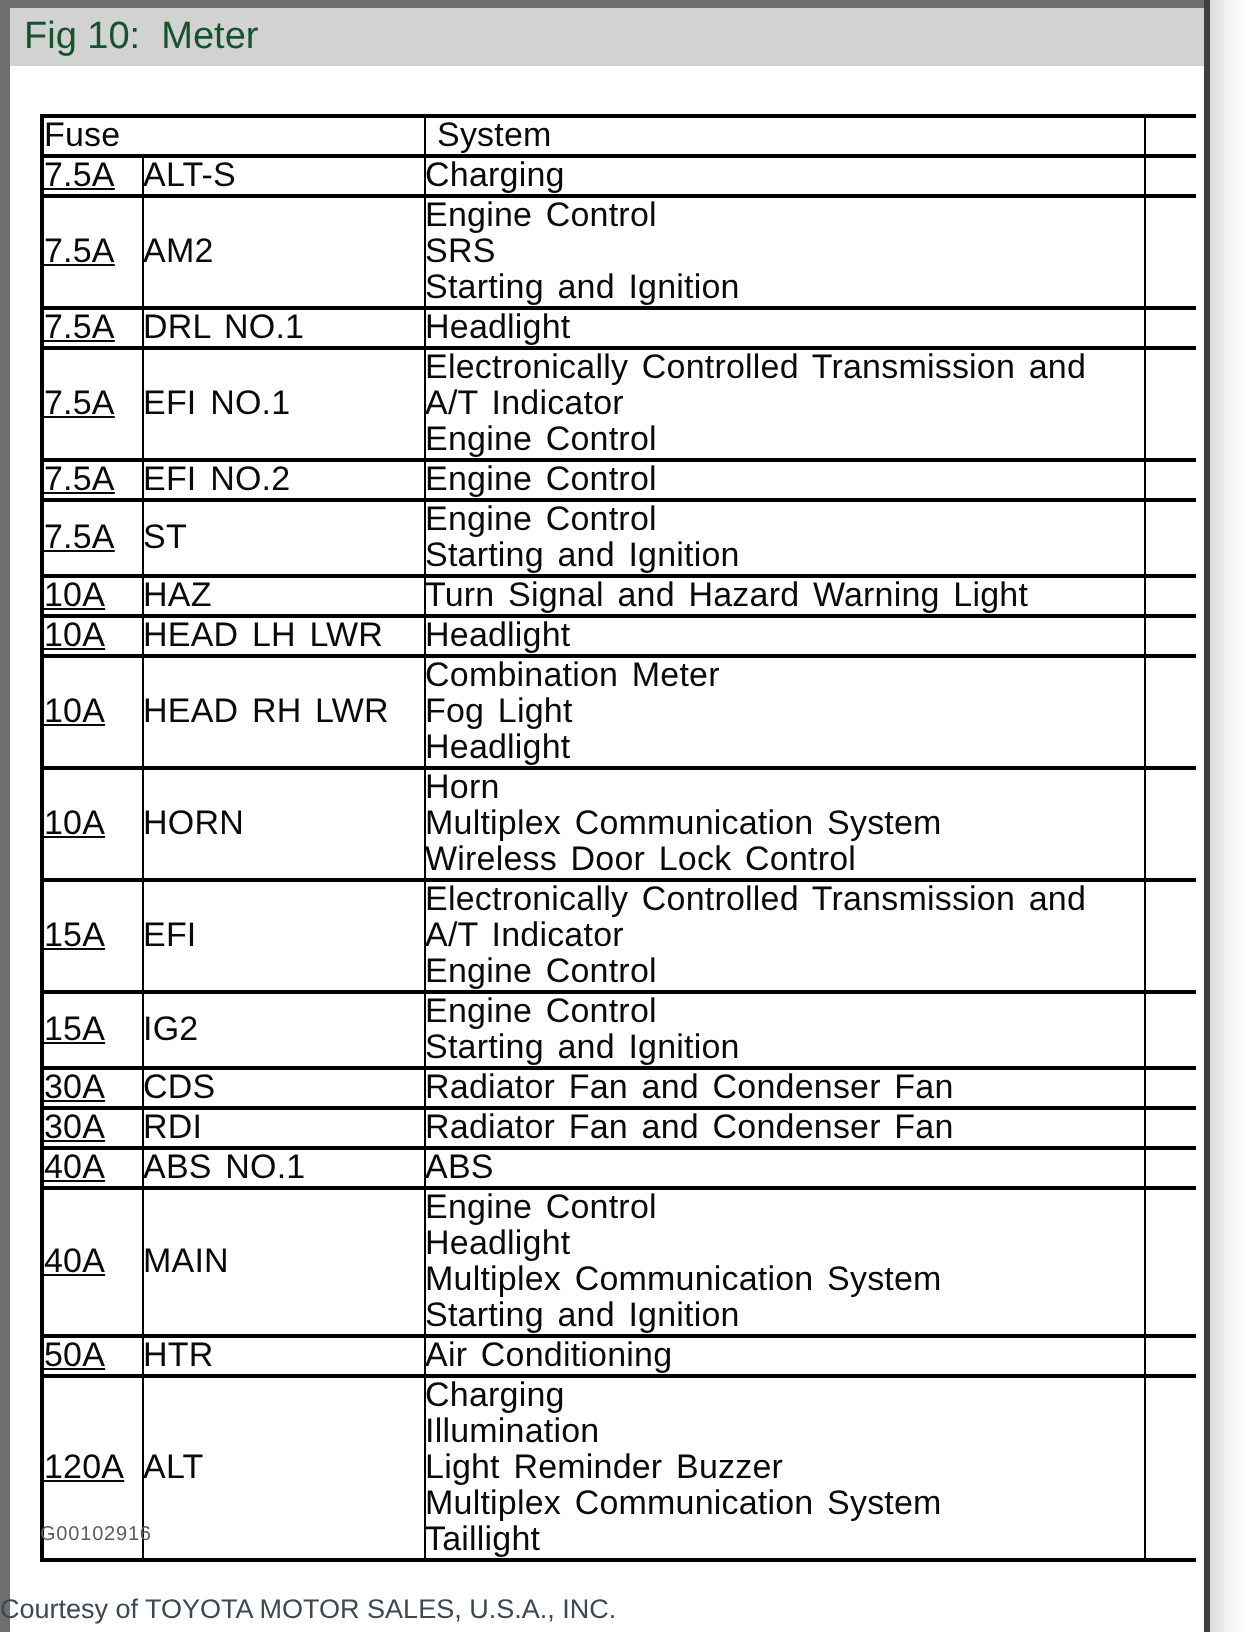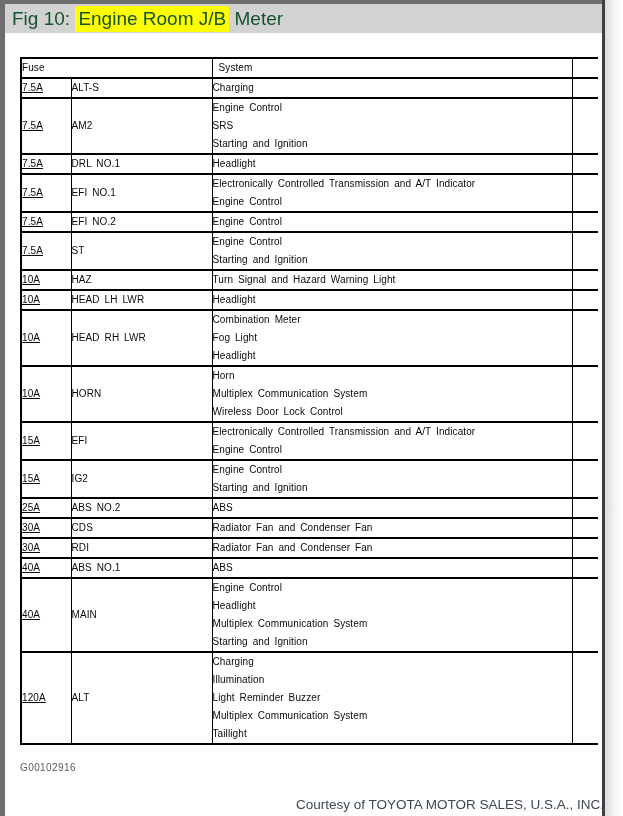--- a/index.html
+++ b/index.html
@@ -21,21 +21,21 @@
     background:#d2d2d2; display:flex; align-items:center;
     font-size:19px; color:#14532d; padding-left:7px; box-sizing:border-box;
     white-space:pre;
   }
   .hl { background:#ffff00; padding:2px 3px; }
 
   
   table.fuse {
     position:absolute; left:20px; top:57px; width:577px;
     border-collapse:collapse; table-layout:fixed;
-    font-size:10px; color:#0a0a0a; word-spacing:2px; letter-spacing:0.1px;padding-left:11px;
+    font-size:17px; color:#0a0a0a; word-spacing:2px; letter-spacing:0.1px;padding-left:11px;
   }
   table.fuse th, table.fuse td {
     border:1px solid #000;
     border-top-width:2px; border-bottom-width:2px;
     padding:0; vertical-align:middle;
     font-weight:normal; text-align:left;
     line-height:18px;
   }
   table.fuse .first  { border-left-width:2px; }
   table.fuse .ghost  { border-right:none; }
@@ -43,33 +43,33 @@
   td.amp   { padding-left:5px;text-decoration:underline; }
   td.fname { padding-left:6px;margin-left:42px; }
   td.sys   { padding-left:6px; }
   .sysline { line-height:18px; }
 
   .figcode {
     position:absolute; left:20px; top:762px;
     font-size:10px; color:#5c5c5c; letter-spacing:0.4px;
   }
   .footer {
-    position:absolute; left:0; top:797px; width:604px; text-align:right;
+    position:absolute; left:0; top:797px; width:604px; text-align:left;
     font-size:13.5px; color:#3d4852;
   }
 </style>
 </head>
 <body>
 
 <div class="frame-left"></div>
 <div class="frame-top"></div>
 <div class="page-edge"></div>
 <div class="gutter"></div>
 
-<div class="titlebar"><span>Fig 10: </span><span class="hl">Engine Room J/B</span><span> Meter</span></div>
+<div class="titlebar"><span>Fig 10: </span><span> Meter</span></div>
 
 <table class="fuse">
   <colgroup>
     <col style="width:50px">
       <col style="width:141px">
       <col style="width:360px">
       <col style="width:26px">
   </colgroup>
   <thead>
     <tr>
@@ -179,28 +179,20 @@
       <tr>
         <td class="amp first">15A</td>
         <td class="fname">IG2</td>
         <td class="sys">
           <div class="sysline">Engine Control</div>
           <div class="sysline">Starting and Ignition</div>
         </td>
         <td class="ghost"></td>
       </tr>
       <tr>
-        <td class="amp first">25A</td>
-        <td class="fname">ABS NO.2</td>
-        <td class="sys">
-          <div class="sysline">ABS</div>
-        </td>
-        <td class="ghost"></td>
-      </tr>
-      <tr>
         <td class="amp first">30A</td>
         <td class="fname">CDS</td>
         <td class="sys">
           <div class="sysline">Radiator Fan and Condenser Fan</div>
         </td>
         <td class="ghost"></td>
       </tr>
       <tr>
         <td class="amp first">30A</td>
         <td class="fname">RDI</td>
@@ -218,20 +210,28 @@
         <td class="ghost"></td>
       </tr>
       <tr>
         <td class="amp first">40A</td>
         <td class="fname">MAIN</td>
         <td class="sys">
           <div class="sysline">Engine Control</div>
           <div class="sysline">Headlight</div>
           <div class="sysline">Multiplex Communication System</div>
           <div class="sysline">Starting and Ignition</div>
+        </td>
+        <td class="ghost"></td>
+      </tr>
+      <tr>
+        <td class="amp first">50A</td>
+        <td class="fname">HTR</td>
+        <td class="sys">
+          <div class="sysline">Air Conditioning</div>
         </td>
         <td class="ghost"></td>
       </tr>
       <tr>
         <td class="amp first">120A</td>
         <td class="fname">ALT</td>
         <td class="sys">
           <div class="sysline">Charging</div>
           <div class="sysline">Illumination</div>
           <div class="sysline">Light Reminder Buzzer</div>

